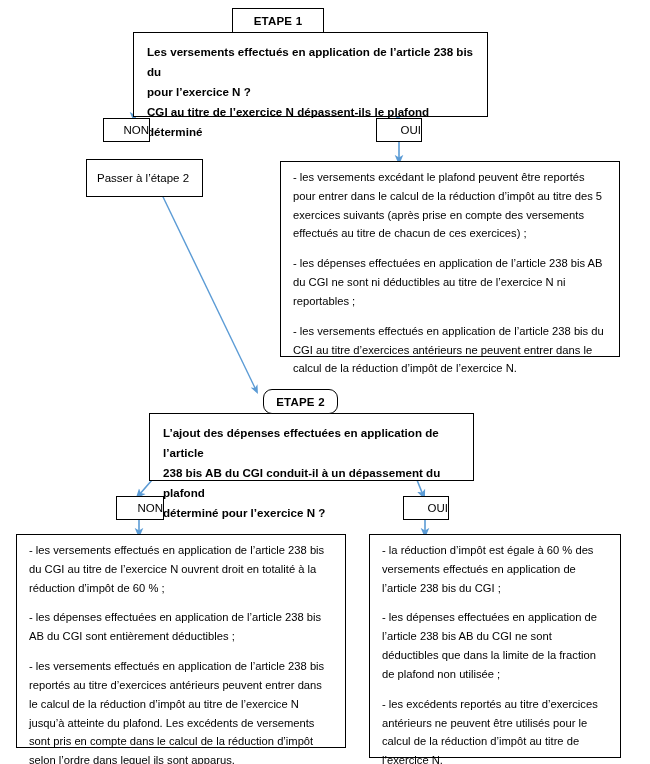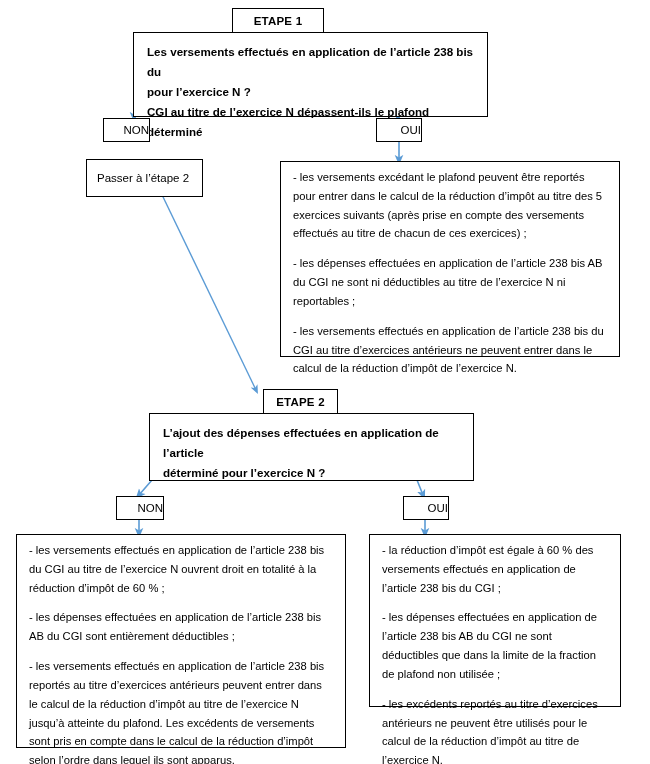--- a/index.html
+++ b/index.html
@@ -136,42 +136,43 @@
   <div class="box small-box" style="left:86px; top:152px; width:117px; height:38px;margin-top:7px;">
     <span>Passer à l’étape 2</span>
   </div>
 
   <div class="box detail-box" style="left:280px; top:161px; width:340px; height:196px;">
     <p class="para">- les versements excédant le plafond peuvent être reportés pour entrer dans le calcul de la réduction d’impôt au titre des 5 exercices suivants (après prise en compte des versements effectués au titre de chacun de ces exercices) ;</p>
     <p class="para">- les dépenses effectuées en application de l’article 238 bis AB du CGI ne sont ni déductibles au titre de l’exercice N ni reportables ;</p>
     <p class="para">- les versements effectués en application de l’article 238 bis du CGI au titre d’exercices antérieurs ne peuvent entrer dans le calcul de la réduction d’impôt de l’exercice N.</p>
   </div>
 
-  <div class="tag-box" style="left:263px; top:389px; width:75px; height:25px;">
+  <div class="tag-box" style="left:263px; top:389px; width:75px; height:25px;border-radius:9px;">
     <span>ETAPE 2</span>
   </div>
 
   <div class="box question-box" style="left:149px; top:413px; width:325px; height:68px;">
     <span class="qline">L’ajout des dépenses effectuées en application de l’article</span>
+    <span class="qline">238 bis AB du CGI conduit-il à un dépassement du plafond</span>
     <span class="qline">déterminé pour l’exercice N ?</span>
   </div>
 
   <div class="yn-box" style="left:116px; top:496px; width:48px; height:24px;">
     <span>NON</span>
   </div>
 
   <div class="yn-box" style="left:403px; top:496px; width:46px; height:24px;">
     <span>OUI</span>
   </div>
 
   <div class="box detail-box" style="left:16px; top:534px; width:330px; height:214px;">
     <p class="para">- les versements effectués en application de l’article 238 bis du CGI au titre de l’exercice N ouvrent droit en totalité à la réduction d’impôt de 60 % ;</p>
     <p class="para">- les dépenses effectuées en application de l’article 238 bis AB du CGI sont entièrement déductibles ;</p>
     <p class="para">- les versements effectués en application de l’article 238 bis reportés au titre d’exercices antérieurs peuvent entrer dans le calcul de la réduction d’impôt au titre de l’exercice N jusqu’à atteinte du plafond. Les excédents de versements sont pris en compte dans le calcul de la réduction d’impôt selon l’ordre dans lequel ils sont apparus.</p>
   </div>
 
-  <div class="box detail-box" style="left:369px; top:534px; width:252px; height:173px;">
+  <div class="box detail-box" style="left:369px; top:534px; width:252px; height:224px;">
     <p class="para">- la réduction d’impôt est égale à 60 % des versements effectués en application de l’article 238 bis du CGI ;</p>
     <p class="para">- les dépenses effectuées en application de l’article 238 bis AB du CGI ne sont déductibles que dans la limite de la fraction de plafond non utilisée ;</p>
     <p class="para">- les excédents reportés au titre d’exercices antérieurs ne peuvent être utilisés pour le calcul de la réduction d’impôt au titre de l’exercice N.</p>
   </div>
 
 </div>
 
 </body></html>

